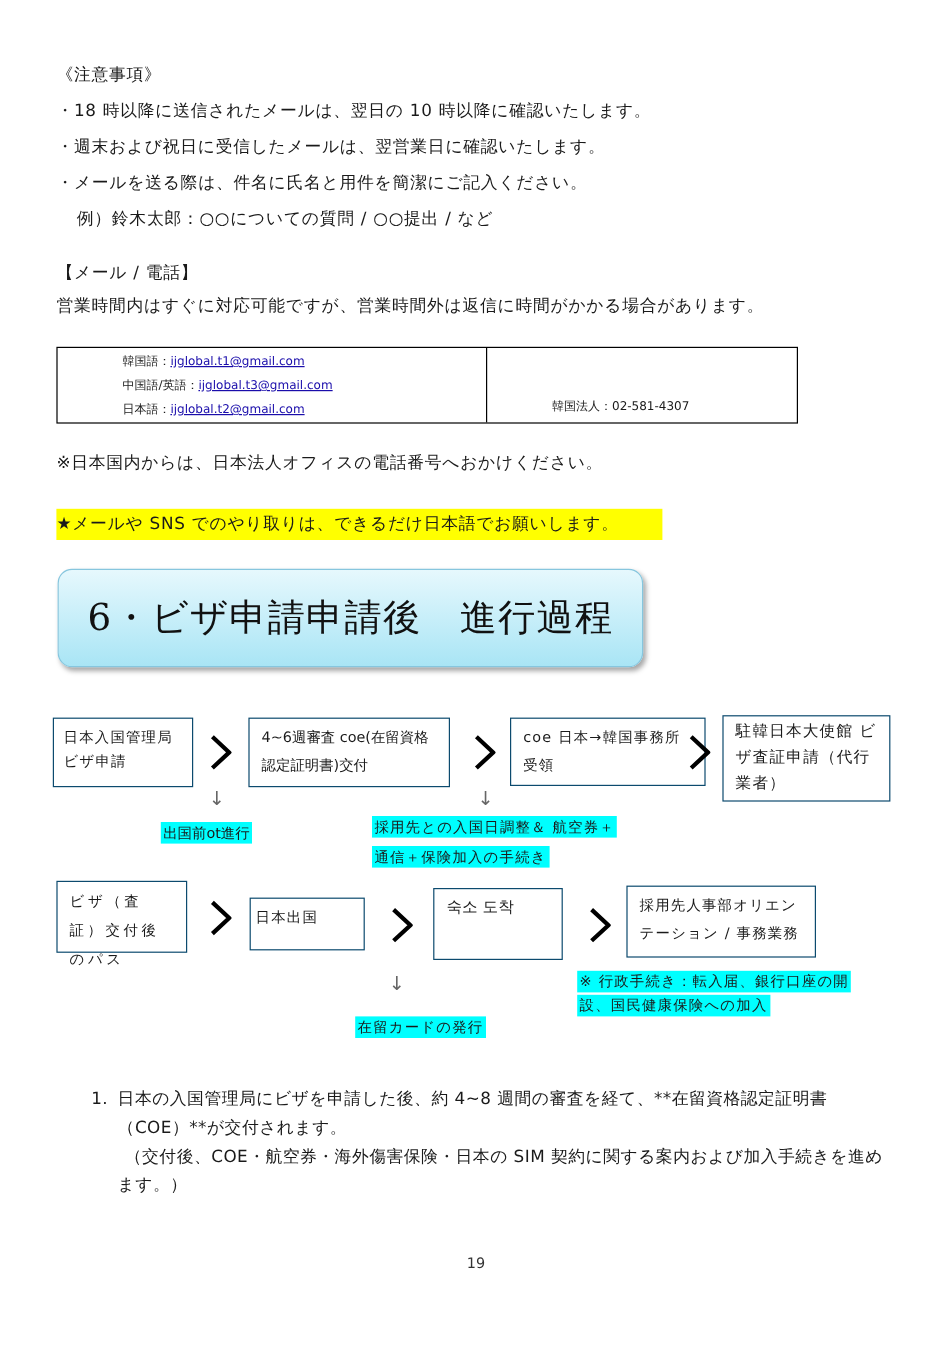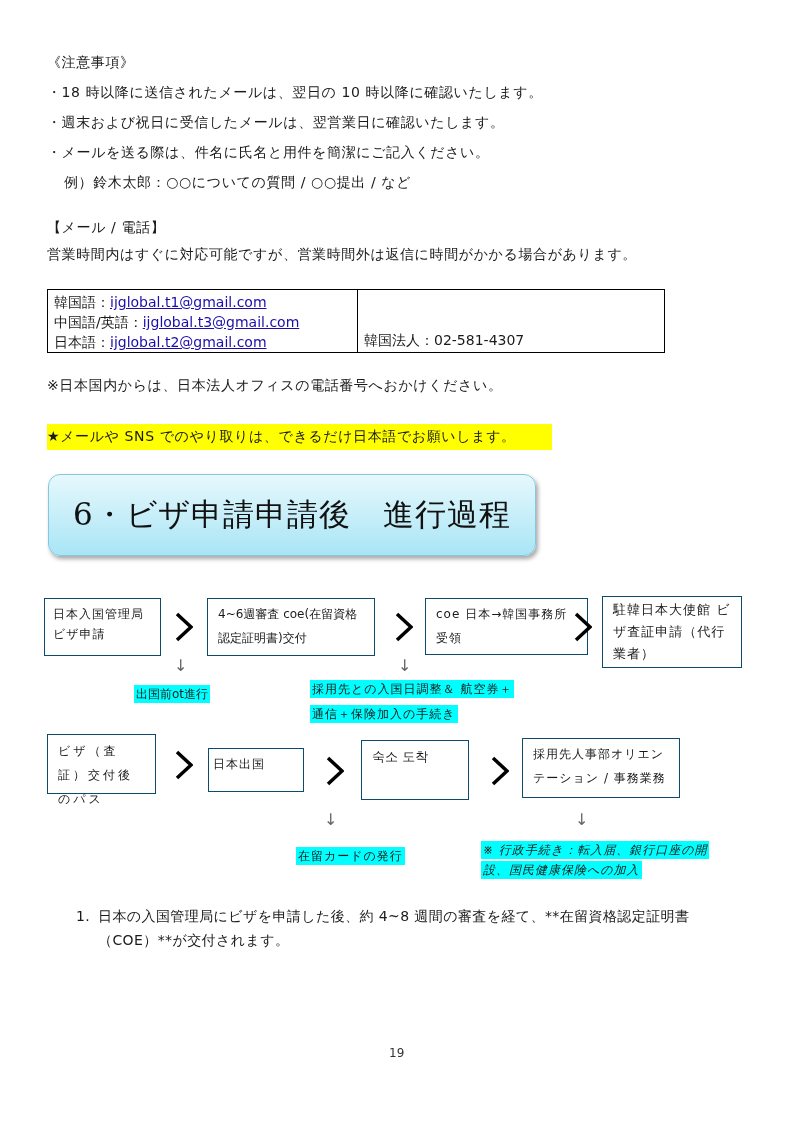--- a/index.html
+++ b/index.html
@@ -5,21 +5,21 @@
   html, body { margin: 0; padding: 0; background: #ffffff; }
   body { width: 793px; height: 1122px; position: relative; overflow: hidden;
          font-family: "DejaVu Sans", "Liberation Sans", sans-serif; color: #1a1a1a; }
   .abs { position: absolute; white-space: nowrap; }
   .t14 { font-size: 14px; letter-spacing: 0.6px; }
   .hl-yellow { background: #ffff00; }
   .hl-cyan { background: #00ffff; }
   a.link { color: #1a0dab; text-decoration: underline; }
   .contact-table { position: absolute; left: 47px; top: 289px; width: 616px; height: 62px;
                    border: 1px solid #000; display: flex; }
-  .contact-col { box-sizing: border-box; padding: 2px 6px; font-size: 14px; line-height: 20px; }
+  .contact-col { box-sizing: border-box; padding: 2px 6px; font-size: 10px; line-height: 20px; margin-left: 48px; }
   .contact-col.left { width: 310px; border-right: 1px solid #000; }
   .contact-col.right { flex: 1; display: flex; flex-direction: column; justify-content: flex-end; }
   .title-box { position: absolute; left: 48px; top: 474px; width: 486px; height: 80px;
                border-radius: 12px; border: 1px solid #86c6de;
                background: linear-gradient(#e6f8fd, #a9e5f5);
                box-shadow: 2px 3px 4px rgba(0,0,0,0.35);
                display: flex; align-items: center; justify-content: center; }
   .title-box span { font-family: "DejaVu Serif", "Liberation Serif", serif; font-size: 31px; color: #111; letter-spacing: 1px; }
   .fbox { position: absolute; border: 1px solid #0c4a6e; background: #fff; box-sizing: border-box;
           font-size: 12px; line-height: 24px; padding: 2px 10px; white-space: normal; }
@@ -104,23 +104,24 @@
 <div class="fbox" style="left:361px; top:740px; width:108px; height:60px; font-size:13px; padding:4px 10px;">숙소 도착</div>
 <svg class="chev" style="left:491px; top:756px;" viewBox="0 0 18 30">
     <polyline points="2,2 16,15 2,28" fill="none" stroke="#000" stroke-width="3.5"></polyline>
   </svg>
 <div class="fbox" style="left:522px; top:738px; width:158px; height:60px; padding:3px 10px; letter-spacing:1px;">採用先人事部オリエンテーション / 事務業務</div>
 
 <div class="darr" style="left:324px; top:810px;">↓</div>
 <div class="darr" style="left:575px; top:810px;">↓</div>
 
 <div class="note" style="left:296px; top:845px; letter-spacing:1px;"><span class="hl-cyan">在留カードの発行</span></div>
-<div class="note" style="left:481px; top:840px; letter-spacing:1px; line-height:20px;font-style:italic;">
+<div class="note" style="left:481px; top:808px; letter-spacing:1px; line-height:20px;">
   <div><span class="hl-cyan">※ 行政手続き：転入届、銀行口座の開</span></div>
   <div><span class="hl-cyan">設、国民健康保険への加入</span></div>
 </div>
 
 <div class="list-block">
   <span class="list-num">1.</span>
   <div class="list-body">日本の入国管理局にビザを申請した後、約 4~8 週間の審査を経て、**在留資格認定証明書（COE）**が交付されます。</div>
+  <div class="list-body" style="text-indent:6px;">（交付後、COE・航空券・海外傷害保険・日本の SIM 契約に関する案内および加入手続きを進めます。）</div>
 </div>
 
 <div class="page-num">19</div>
 
 </body></html>

